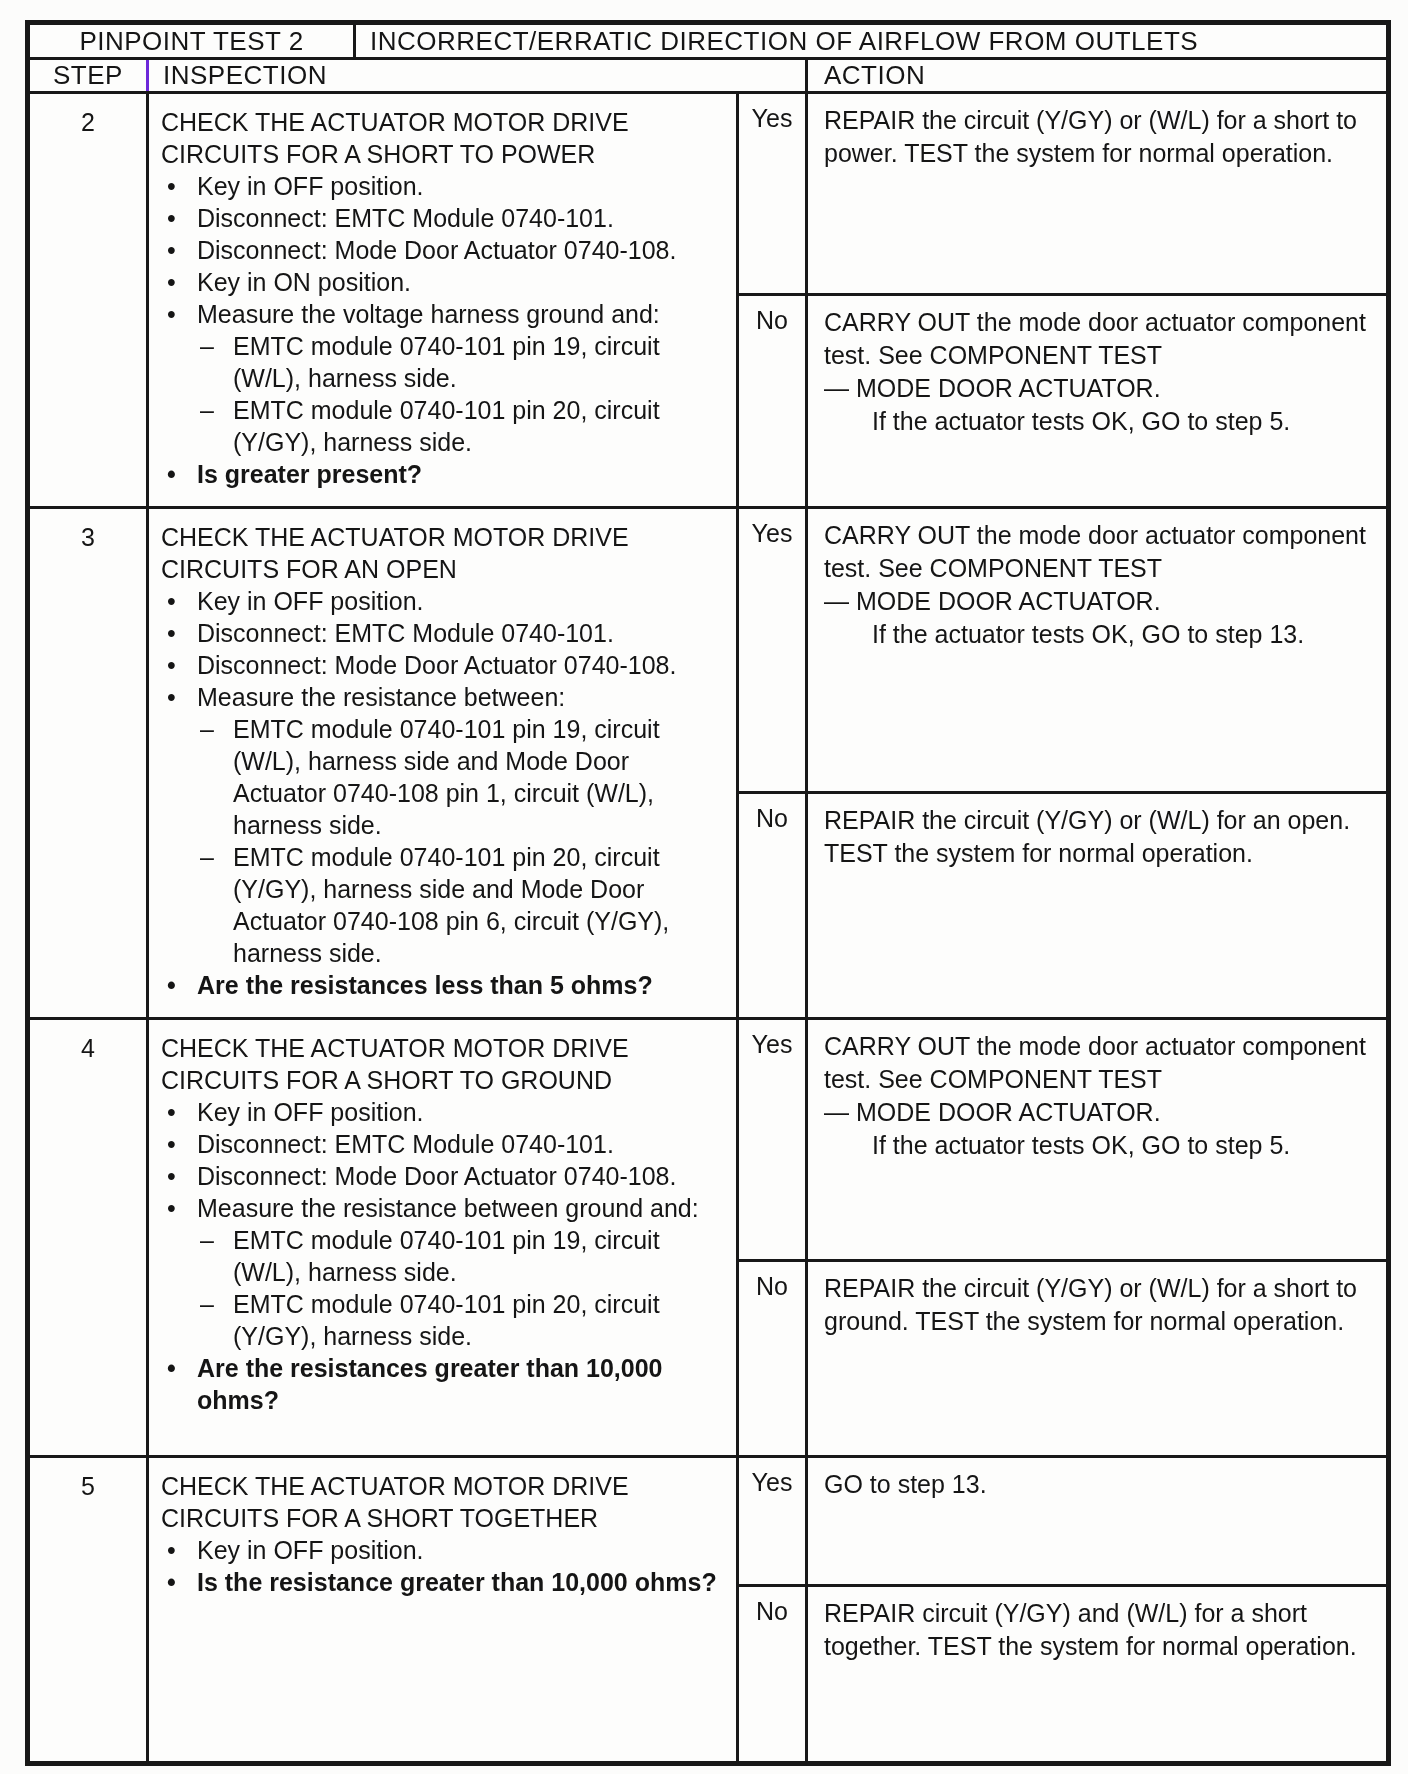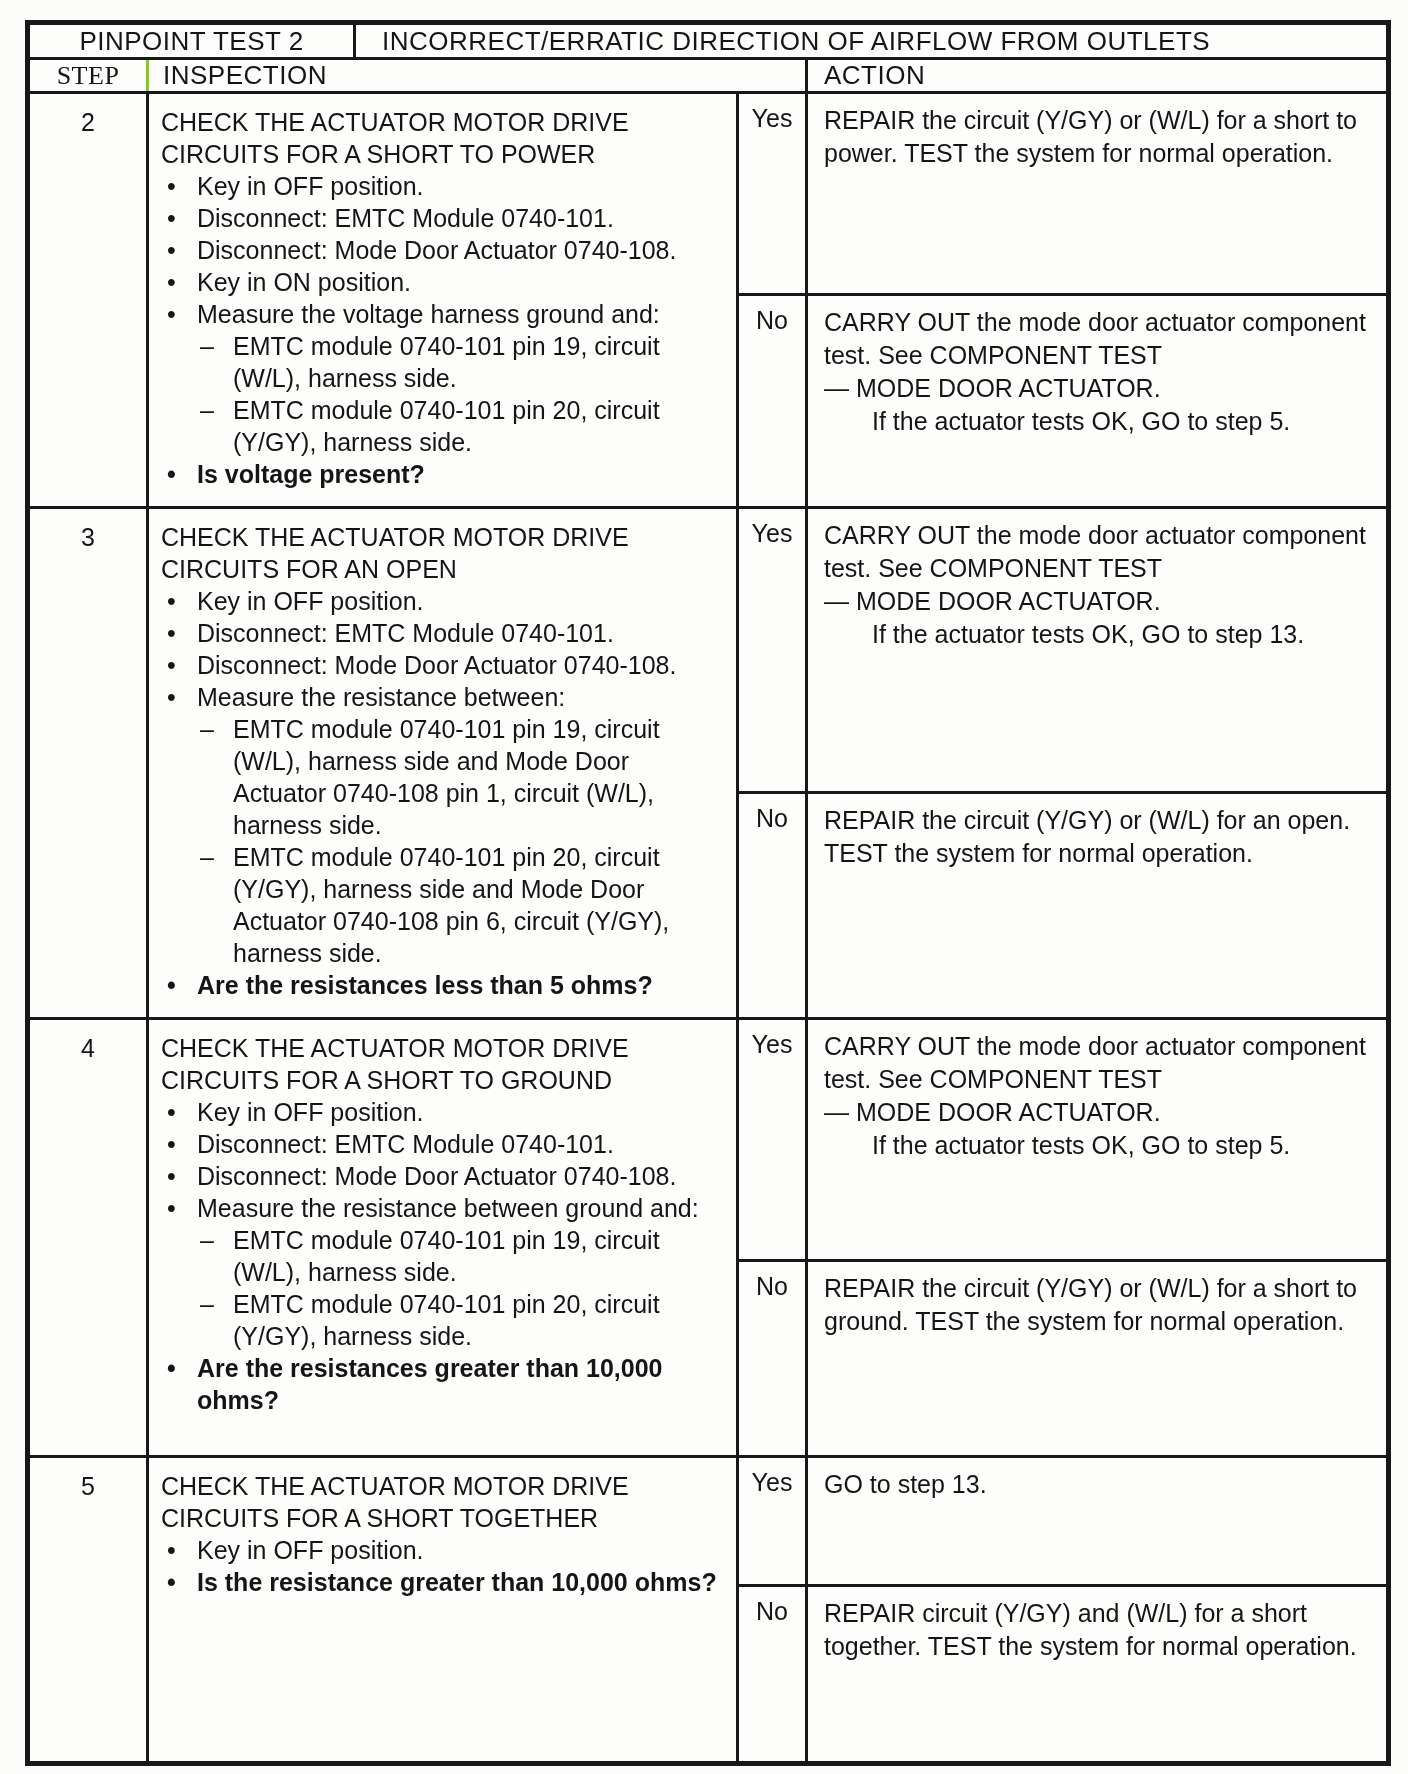--- a/index.html
+++ b/index.html
@@ -24,27 +24,27 @@
 
   
   .hrow1 { flex:0 0 35px; align-items:stretch; }
   .pp-cell {
     flex:0 0 326px; border-right:3px solid #181818; box-sizing:border-box;
     display:flex; align-items:center; justify-content:center;
     font-size:26px; letter-spacing:0.5px;
   }
   .title-cell {
     flex:1; display:flex; align-items:center;
-    padding-left:26px; font-size:26px; letter-spacing:0.5px;
+    padding-left:14px; font-size:26px; letter-spacing:0.5px;
   }
 
   
   .hrow2 { flex:0 0 33px; }
   .h2cell { display:flex; align-items:center; font-size:26px; box-sizing:border-box; letter-spacing:0.5px; }
-  .step-hdr { flex:0 0 119px; border-right:3px solid #84cc16; justify-content:center;font-family:Liberation Serif, serif; }
+  .step-hdr { flex:0 0 119px; border-right:3px solid #6d28d9; justify-content:center; }
   .insp-hdr { flex:0 0 659px; border-right:3px solid #181818; padding-left:14px; }
   .act-hdr  { flex:1; padding-left:16px; }
 
   
   .step-cell {
     flex:0 0 119px; border-right:3px solid #181818; box-sizing:border-box;
     text-align:center; padding-top:14px; font-size:25px;
   }
   .insp-cell {
     flex:0 0 590px; border-right:3px solid #181818; box-sizing:border-box;
@@ -91,21 +91,21 @@
       <div class="step-cell">2</div>
       <div class="insp-cell">
         <div class="insp-title">CHECK THE ACTUATOR MOTOR DRIVE CIRCUITS FOR A SHORT TO POWER</div>
         <div class="item">Key in OFF position.</div>
         <div class="item">Disconnect: EMTC Module 0740-101.</div>
         <div class="item">Disconnect: Mode Door Actuator 0740-108.</div>
         <div class="item">Key in ON position.</div>
         <div class="item">Measure the voltage harness ground and:</div>
         <div class="sub">EMTC module 0740-101 pin 19, circuit (W/L), harness side.</div>
         <div class="sub">EMTC module 0740-101 pin 20, circuit (Y/GY), harness side.</div>
-        <div class="item question">Is voltage present?</div>
+        <div class="item question">Is greater present?</div>
       </div>
       <div class="answers-col">
         <div class="act-sub" style="flex:0 0 202px;">
           <div class="ans-cell">Yes</div>
           <div class="act-cell">
             <div>REPAIR the circuit (Y/GY) or (W/L) for a short to power. TEST the system for normal operation.</div>
           </div>
         </div>
         <div class="act-sub" style="flex:1;">
           <div class="ans-cell">No</div>

